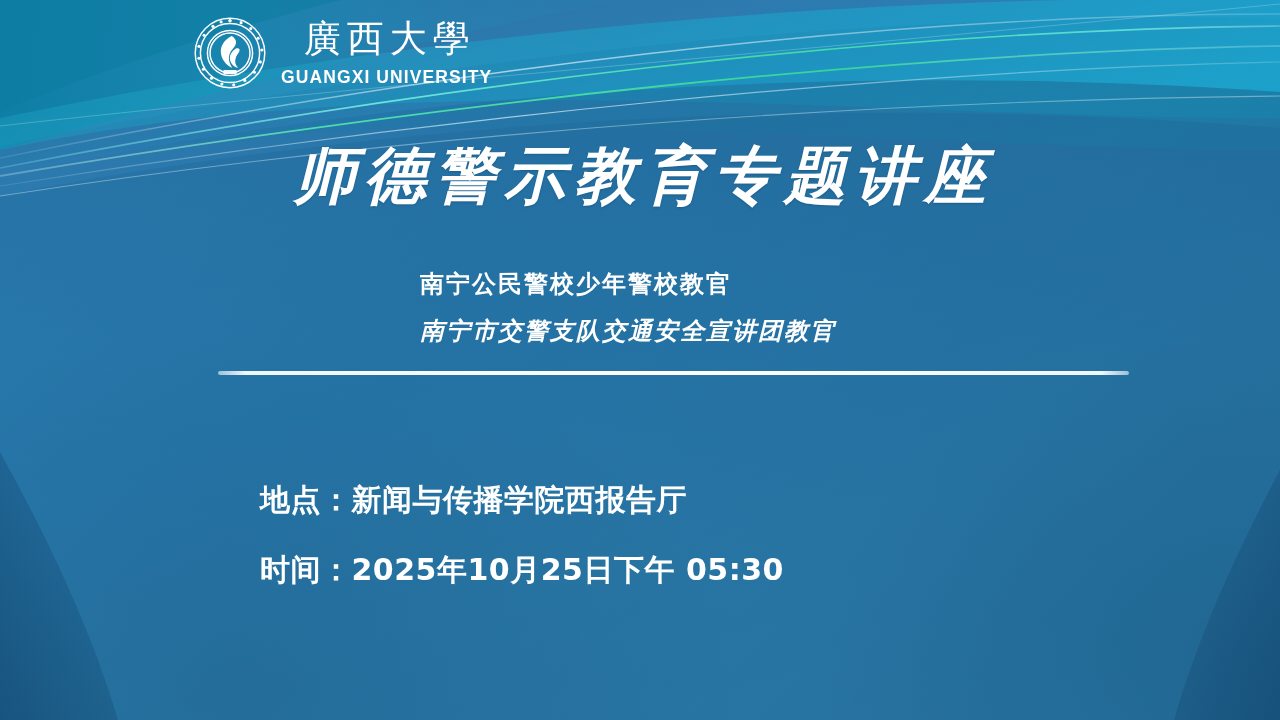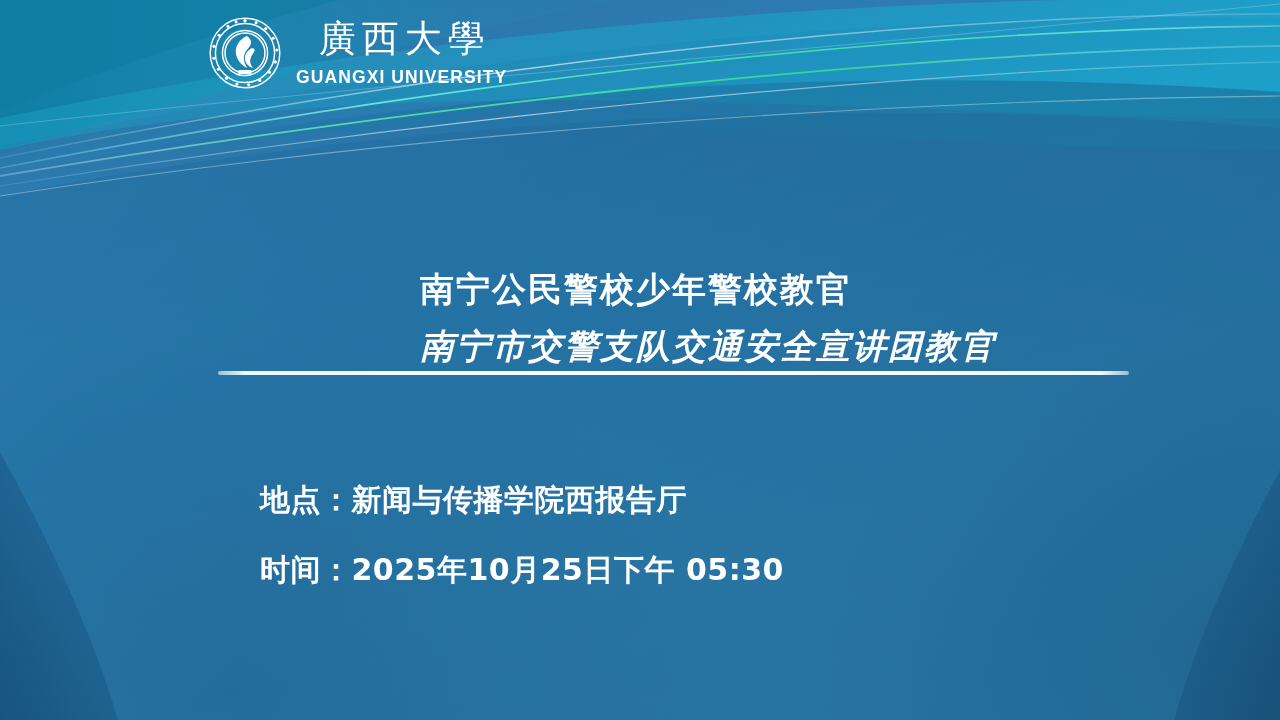--- a/index.html
+++ b/index.html
@@ -19,21 +19,21 @@
       radial-gradient(ellipse 900px 620px at 18% 96%, rgba(16,62,96,0.30) 0%, rgba(16,62,96,0.0) 58%),
       radial-gradient(ellipse 820px 600px at 99% 92%, rgba(14,58,92,0.34) 0%, rgba(14,58,92,0.0) 55%),
       linear-gradient(168deg, #2a6f9f 0%, #2d7eb4 22%, #3089c0 48%, #3a97c9 72%, #3f9bcd 100%);
   }
 
   
   #bg-waves { position:absolute; inset:0; width:1280px; height:720px; display:block; }
 
   
   #logo-block {
-    position:absolute; left:208px; top:16px;
+    position:absolute; left:193px; top:16px;
     display:flex; align-items:center; gap:14px;
   }
   #logo-emblem { width:74px; height:74px; display:block; }
   #logo-text { display:flex; flex-direction:column; align-items:center; padding-top:2px; }
   #logo-cn {
     font-family:"DejaVu Serif","Liberation Serif",serif;
     font-size:37px; line-height:1.05; color:#ffffff;
     letter-spacing:6px; font-weight:400; white-space:nowrap;
     text-indent:6px;
   }
@@ -59,21 +59,21 @@
   #speaker-block { position:absolute; left:0; top:272px; width:1280px; height:110px; }
   #speaker-name {
     position:absolute; left:238px; top:26px;
     font-family:"DejaVu Serif","Liberation Serif",serif;
     font-size:35px; font-weight:700; color:#ffffff;
     letter-spacing:6px; white-space:nowrap;
   }
   #speaker-titles { position:absolute; left:420px; top:0px; }
   .speaker-title-line {
     font-family:"DejaVu Serif","Liberation Serif",serif;
-    font-size:34px; font-weight:700; color:#ffffff;
+    font-size:24px; font-weight:700; color:#ffffff;
     letter-spacing:2px; white-space:nowrap;
     line-height:1.0;
   }
   .speaker-title-line + .speaker-title-line { margin-top:23px;font-style:italic; }
 
   #speaker-divider {
     position:absolute; left:218px; top:371px;
     width:911px; height:4px;
     background:linear-gradient(90deg, rgba(255,255,255,0.55) 0%, #eef7fb 3%, #ffffff 50%, #eef7fb 97%, rgba(255,255,255,0.55) 100%);
     border-radius:2px;
@@ -201,20 +201,21 @@
                C60 51 63 49 63 46 C63 44 60 43 58 44 Z" fill="#ffffff"></path>
 
       <rect x="41" y="73" width="18" height="5.5" rx="1" fill="#ffffff" opacity="0.95"></rect>
     </svg>
     <div id="logo-text">
       <div id="logo-cn">廣西大學</div>
       <div id="logo-en">GUANGXI UNIVERSITY</div>
     </div>
   </div>
 
+  <div id="main-title">师德警示教育专题讲座</div>
 
   <div id="speaker-block">
     <div id="speaker-titles">
       <div class="speaker-title-line">南宁公民警校少年警校教官</div>
       <div class="speaker-title-line">南宁市交警支队交通安全宣讲团教官</div>
     </div>
   </div>
   <div id="speaker-divider"></div>
 
   <div id="info-block">

